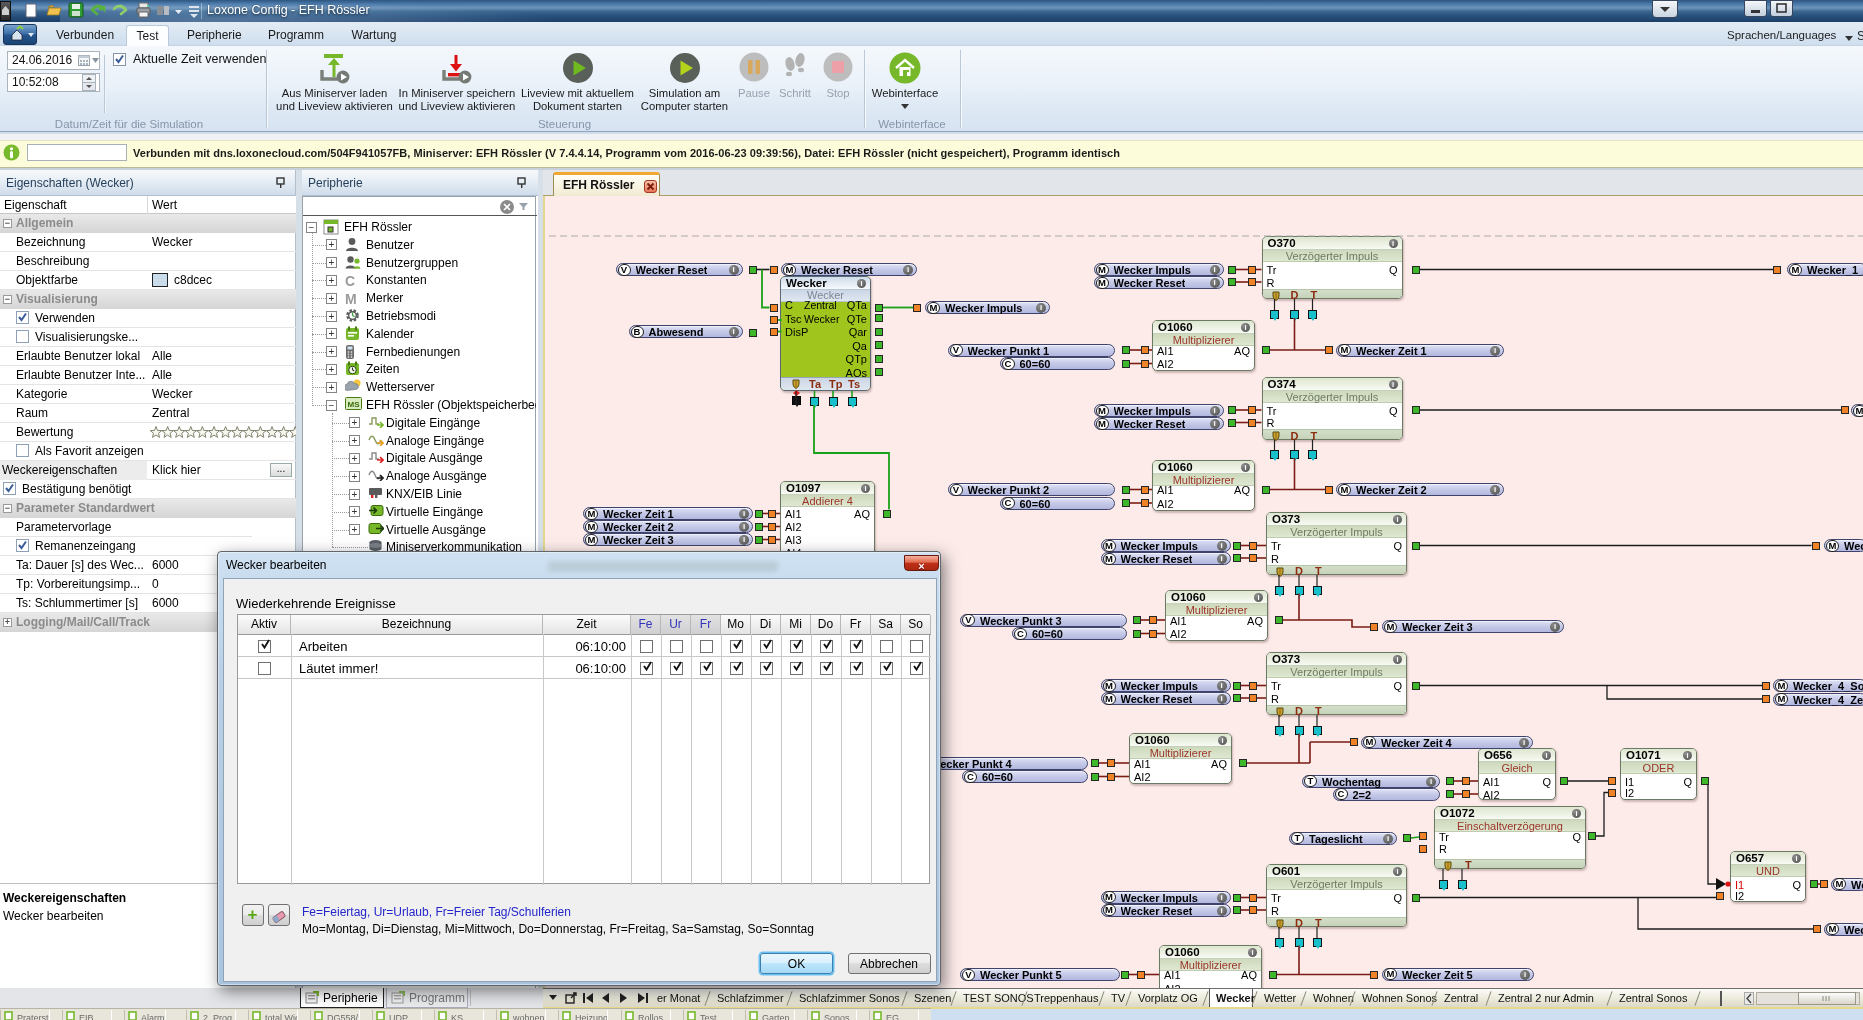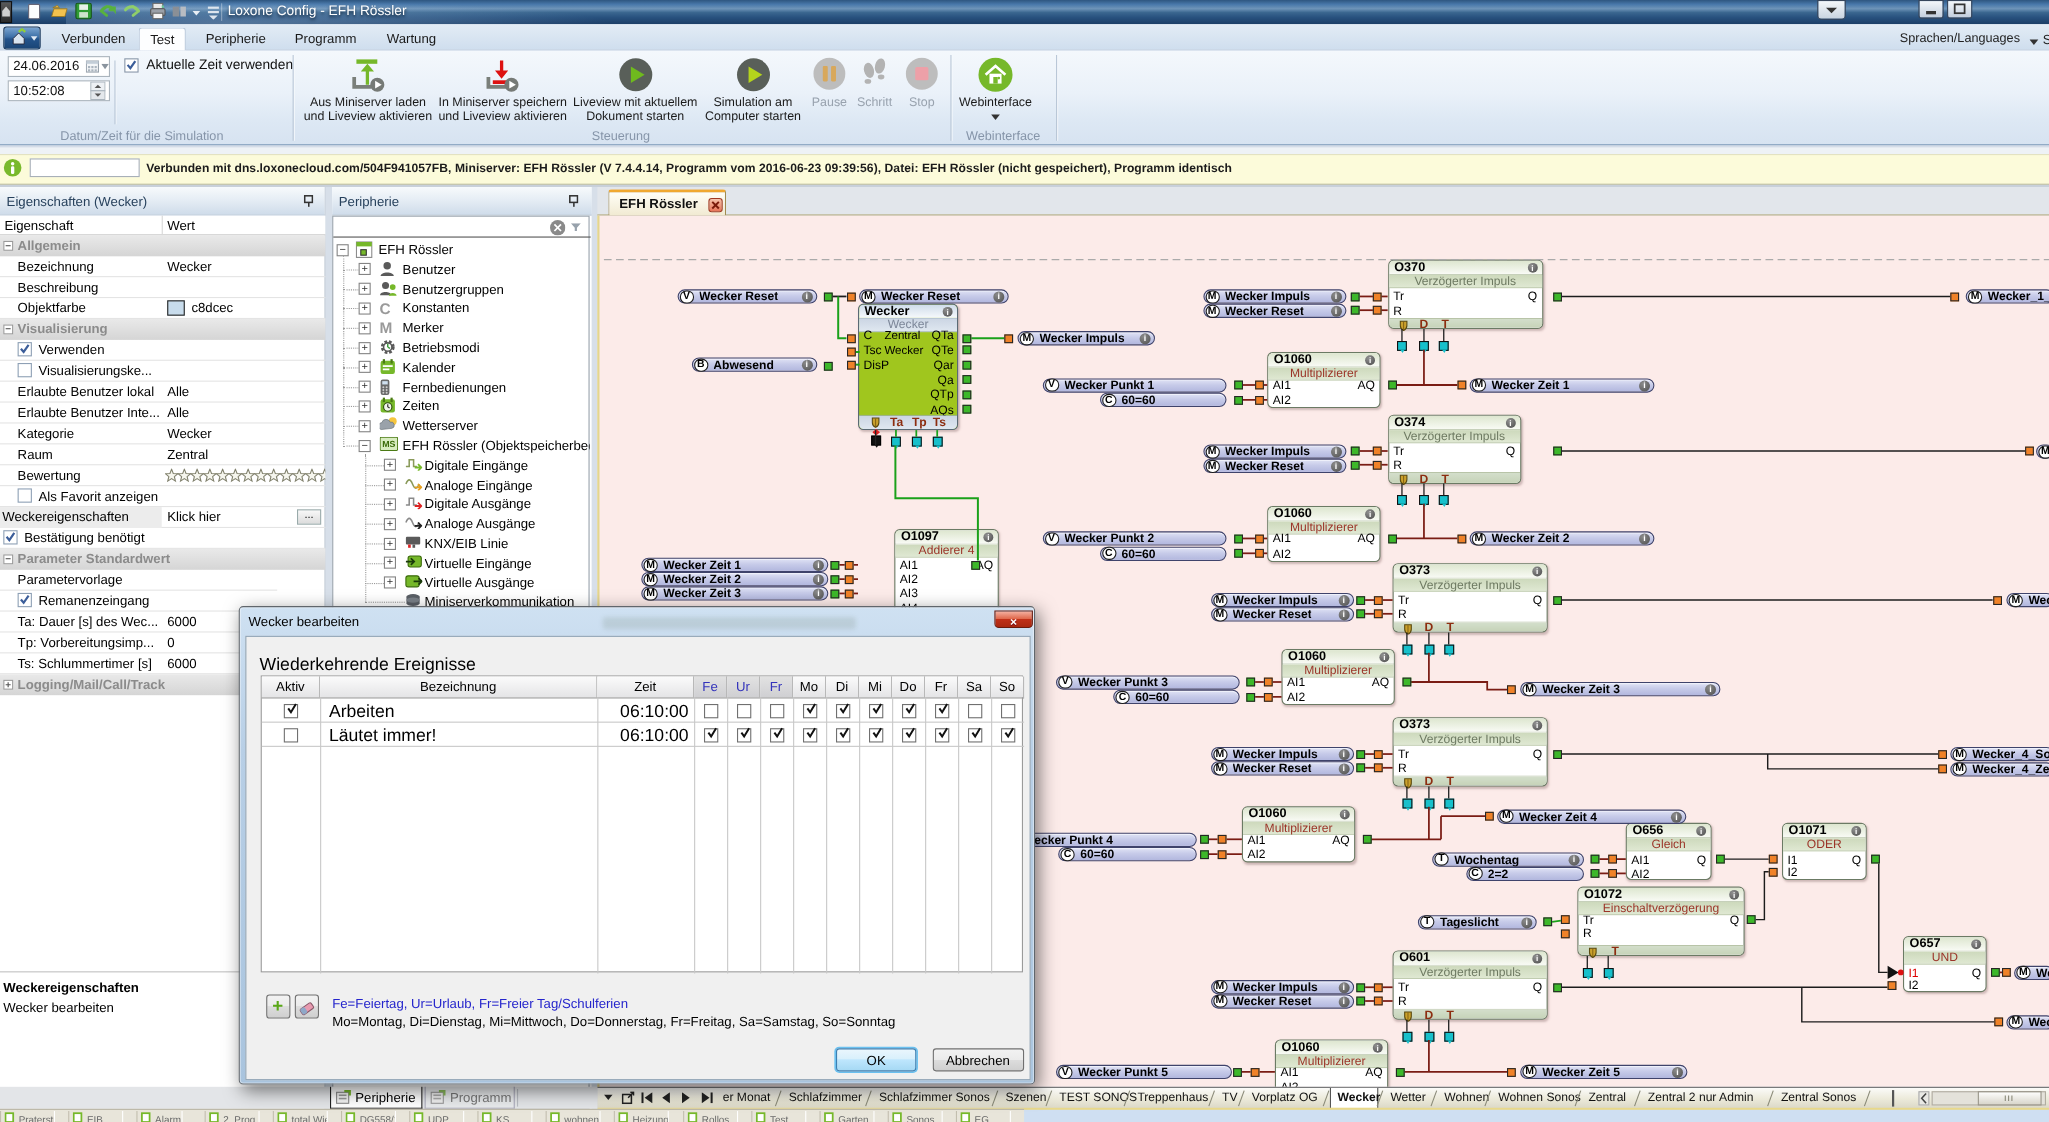--- a/index.html
+++ b/index.html
@@ -60,21 +60,21 @@
 .ctab{position:absolute;top:0;height:19px;padding:3px 6px 0 6px;color:#111;white-space:nowrap}
 .ctab.sel{background:#fff;border-left:1px solid #555;border-right:1px solid #555;font-weight:bold}
 #ylne{left:543px;top:1007px;width:1320px;height:2px;background:#e8d88a}
 #bluestrip{left:543px;top:1009px;width:1320px;height:11px;background:#cfdff2}
 #lbots{left:0;top:988px;width:543px;height:20px;background:#e3e5e8}
 #doctabs{left:0;top:1008px;width:931px;height:12px;background:#e8e5da;border-top:1px solid #b8b4a4}
 .dtab{position:absolute;top:1px;height:11px;border-left:1px solid #c2beae;border-right:1px solid #fff;font-size:9px;color:#6a6a6a;white-space:nowrap;overflow:hidden}
 
 #dlg{left:217px;top:551px;width:724px;height:435px;z-index:60;border:1px solid #60666c;border-radius:4px;background:linear-gradient(180deg,#cfe1f2 0%,#b8cfe6 30%,#a9c4de 100%);box-shadow:3px 5px 16px rgba(0,0,0,.5),0 0 0 1px rgba(255,255,255,.4) inset}
 #dlgc{position:absolute;left:5px;top:26px;width:714px;height:404px;background:#f0f0f0;border:1px solid #8fa3b5}
-.dtext{position:absolute;font-size:16px;color:#000;white-space:nowrap}
+.dtext{position:absolute;font-size:13px;color:#000;white-space:nowrap}
 .hcell{position:absolute;top:0;height:19px;border-right:1px solid #b8b8b8;background:linear-gradient(180deg,#fbfbfb,#e4e4e6);font-size:12px;text-align:center;padding-top:2px}
 .tcb{position:absolute;width:13px;height:13px;background:#fff;border:1px solid #707070}
 .chk{position:absolute;left:1px;top:-2px;font-size:12px;font-weight:bold;color:#111}
 .btn{position:absolute;font-size:12px;color:#000;text-align:center;border:1px solid #707070;border-radius:3px;background:linear-gradient(180deg,#f2f2f2 0%,#ebebeb 49%,#dddddd 50%,#cfcfcf 100%)}
 svg{display:block}
 </style></head><body>
 <div class="ab" id="title" style="left:0;top:0;width:1863px;height:22px">
 <div class="ab" style="left:60px;top:0px;width:500px;height:22px;background:radial-gradient(ellipse at 30% 100%,rgba(190,220,250,.35),rgba(190,220,250,0) 70%);"></div>
 <div class="ab" style="left:0px;top:1px;width:11px;height:20px;background:linear-gradient(180deg,#5a5a5a,#2a2a2a);border:1px solid #111;">
       <svg width="9" height="18" viewBox="0 0 9 18">
@@ -670,21 +670,21 @@
 </div>
 <div class="ab flagc" style="left:725px;top:113.5px;width:9px;height:9px;">
       <span class="fnotch" style="border-top:3px solid #17c0cb"></span>
     </div>
 <div class="ab flagc" style="left:745px;top:113.5px;width:9px;height:9px;">
       <span class="fnotch" style="border-top:3px solid #17c0cb"></span>
     </div>
 <div class="ab flagc" style="left:763px;top:113.5px;width:9px;height:9px;">
       <span class="fnotch" style="border-top:3px solid #17c0cb"></span>
     </div>
-<div class="ab blk" style="left:716.5px;top:180.5px;width:121px;height:63px;">
+<div class="ab blk" style="left:716.5px;top:180.5px;width:141px;height:63px;">
 <div class="bh">
         <span class="t">O374</span>
         <span class="binfo" style="right:4px">i</span>
       </div>
 <div class="bs" style="top:13px;color:#6e7a62">Verzögerter Impuls</div>
 <span class="prt" style="left:4px;top:28px;color:#000">Tr</span>
 <span class="prt" style="left:4px;top:40.5px;color:#000">R</span>
 <span class="prt" style="right:4px;top:28px">Q</span>
 <div class="bp" style="top:51.5px">
         <svg style="position:absolute;left:9px;top:1px" width="8" height="10">
@@ -828,21 +828,21 @@
 <div class="ab blk" style="left:614px;top:748.5px;width:103px;height:51px;">
 <div class="bh">
         <span class="t">O1060</span>
         <span class="binfo" style="right:4px">i</span>
       </div>
 <div class="bs" style="top:13px;color:#9b3428">Multiplizierer</div>
 <span class="prt" style="left:4px;top:24.5px;color:#000">AI1</span>
 <span class="prt" style="left:4px;top:38px;color:#000">AI2</span>
 <span class="prt" style="right:4px;top:24.5px">AQ</span>
 </div>
-<div class="ab blk" style="left:235px;top:285px;width:95px;height:79px;margin-left:33px;">
+<div class="ab blk" style="left:235px;top:285px;width:95px;height:79px;">
 <div class="bh">
         <span class="t">O1097</span>
         <span class="binfo" style="right:4px">i</span>
       </div>
 <div class="bs" style="top:13px;color:#9b3428">Addierer 4</div>
 <span class="prt" style="left:4px;top:27px;color:#000">AI1</span>
 <span class="prt" style="left:4px;top:40px;color:#000">AI2</span>
 <span class="prt" style="left:4px;top:53px;color:#000">AI3</span>
 <span class="prt" style="left:4px;top:66px;color:#000">AI4</span>
 <span class="prt" style="right:4px;top:27px">AQ</span>

